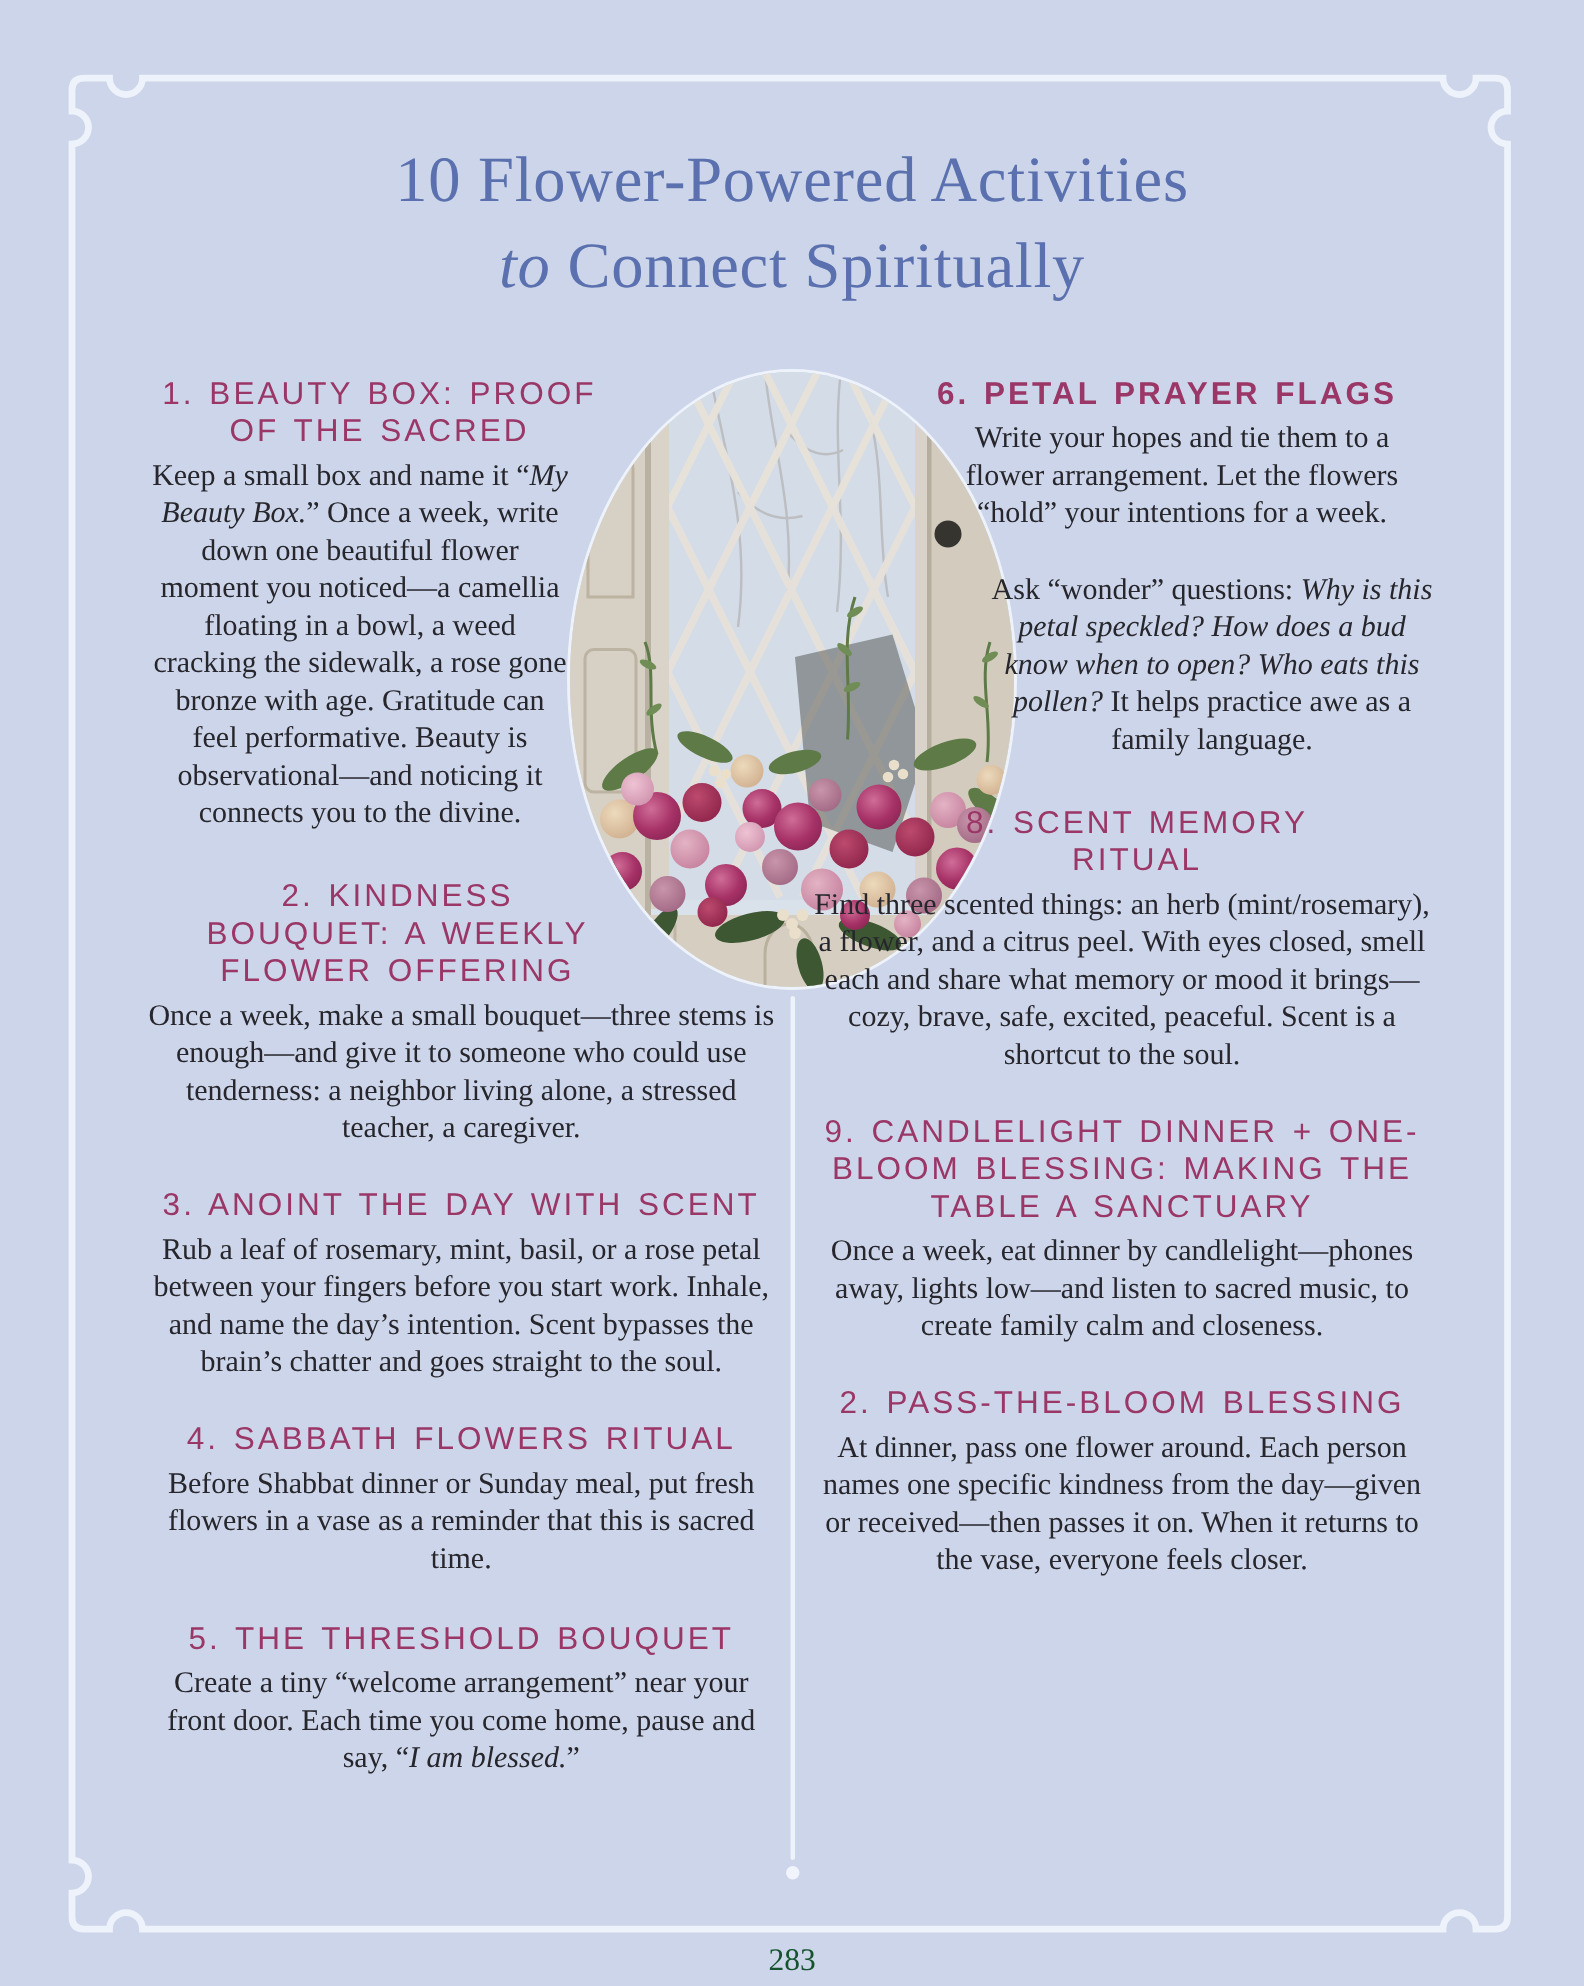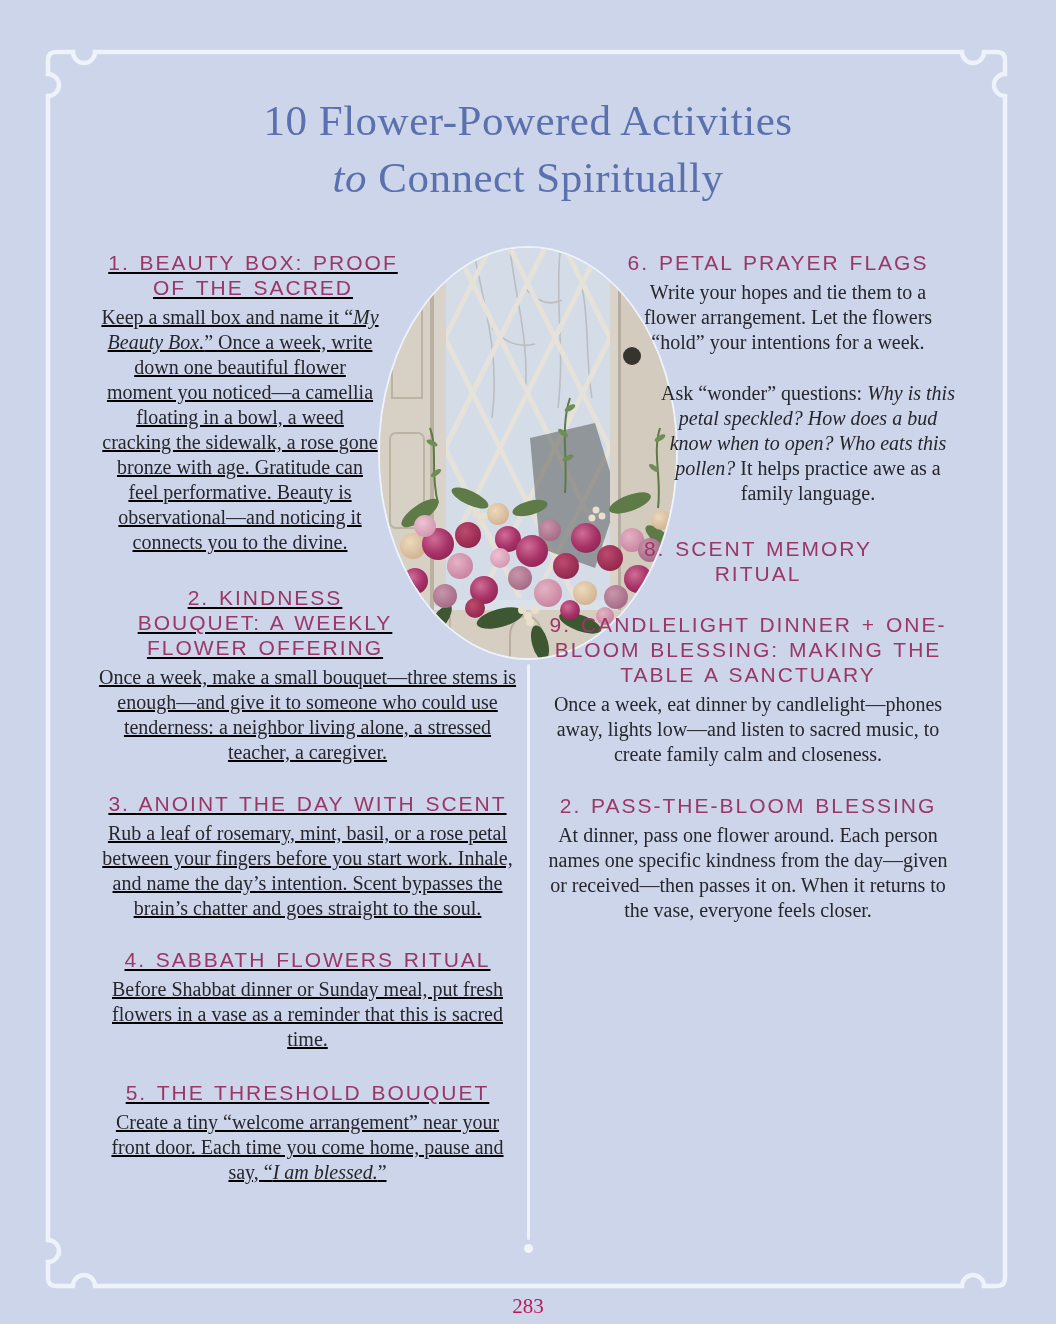--- a/index.html
+++ b/index.html
@@ -15,21 +15,21 @@
   .title-line{font-size:43px;line-height:57px;letter-spacing:.5px;}
   .oval-photo{
     position:absolute;left:380px;top:248px;width:296px;height:410px;
     border-radius:50%;overflow:hidden;
     box-shadow:0 0 0 2px #eef2fa;
   }
   .oval-photo svg{display:block;width:296px;height:410px;}
   .divider{position:absolute;left:527px;top:664px;width:3px;height:576px;background:#eef2f9;border-radius:2px;}
   .divider::after{content:'';position:absolute;left:-3px;bottom:-13px;width:9px;height:9px;border-radius:50%;background:#f1f4fb;}
   .col{position:absolute;top:250px;width:425px;}
-  .col-left{left:95px;text-decoration:underline;}
+  .col-left{left:95px;}
   .col-right{left:538px;width:420px;}
   .item{margin-bottom:26px;}
   .item h2{
     font-family:"Liberation Sans", sans-serif;
     font-weight:500;
     font-size:21px;line-height:25px;
     letter-spacing:2px;word-spacing:2px;
     color:#9a3767;
     text-align:center;
     margin:0 0 5px 0;
@@ -39,30 +39,30 @@
     color:#26262c;
     text-align:center;
     margin:0;
   }
   
   .col-left .item-1{margin-bottom:30px;}
   .col-left .item-1 h2{width:300px;margin-left:8px;}
   .col-left .item-1 p{width:280px;margin-left:5px;}
   .col-left .item-2 h2{width:260px;margin-left:40px;}
   .col-left .item-4{margin-bottom:28px;}
-  .col-right .item-6 h2{width:320px;margin-left:80px;}
+  .col-right .item-6 h2{width:320px;margin-left:80px;font-weight:bold;}
   .col-right .item-6 p{width:300px;margin-left:100px;}
   .col-right .item-7{margin-bottom:30px;}
   .col-right .item-7 h2{width:260px;margin-left:140px;}
   .col-right .item-7 p{width:300px;margin-left:120px;text-align:center;}
   .col-right .item-8 h2{width:230px;margin-left:105px;}
   .col-right .item-9{}
   .page-number{
     position:absolute;left:0;top:1294px;width:1056px;
-    text-align:center;font-size:21px;color:#be185d;
+    text-align:center;font-size:21px;color:#14532d;
   }
 </style>
 </head>
 <body>
 
 <div class="page">
 
   <svg class="border-svg" viewBox="0 0 1056 1324">
     <path d="M 56,52 H 73 A 11,11 0 0 0 95,52 H 962 A 11,11 0 0 0 984,52 H 997 Q 1005,52 1005,60
              V 74 A 11,11 0 0 0 1005,96 V 1278 Q 1005,1286 997,1286 H 984 A 11,11 0 0 0 962,1286
@@ -261,20 +261,21 @@
   <div class="col col-right">
     <section class="item item-6">
       <h2>6. PETAL PRAYER FLAGS</h2>
       <p>Write your hopes and tie them to a flower arrangement. Let the flowers “hold” your intentions for a week.</p>
     </section>
     <section class="item item-7">
       <p>Ask “wonder” questions: <i>Why is this petal speckled? How does a bud know when to open? Who eats this pollen?</i> It helps practice awe as a family language.</p>
     </section>
     <section class="item item-8">
       <h2>8. SCENT MEMORY RITUAL</h2>
+      <p>Find three scented things: an herb (mint/rosemary), a flower, and a citrus peel. With eyes closed, smell each and share what memory or mood it brings—cozy, brave, safe, excited, peaceful. Scent is a shortcut to the soul.</p>
     </section>
     <section class="item item-9">
       <h2>9. CANDLELIGHT DINNER + ONE-BLOOM BLESSING: MAKING THE TABLE A SANCTUARY</h2>
       <p>Once a week, eat dinner by candlelight—phones away, lights low—and listen to sacred music, to create family calm and closeness.</p>
     </section>
     <section class="item item-10">
       <h2>2. PASS-THE-BLOOM BLESSING</h2>
       <p>At dinner, pass one flower around. Each person names one specific kindness from the day—given or received—then passes it on. When it returns to the vase, everyone feels closer.</p>
     </section>
   </div>

